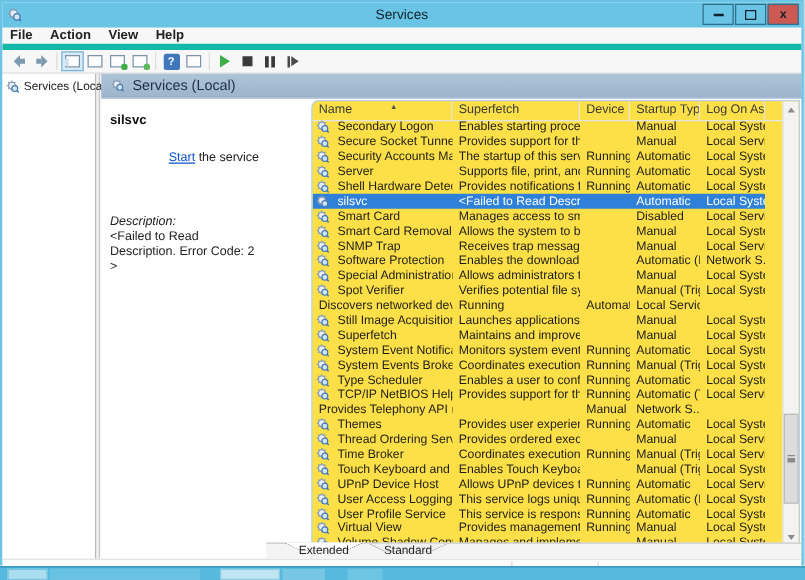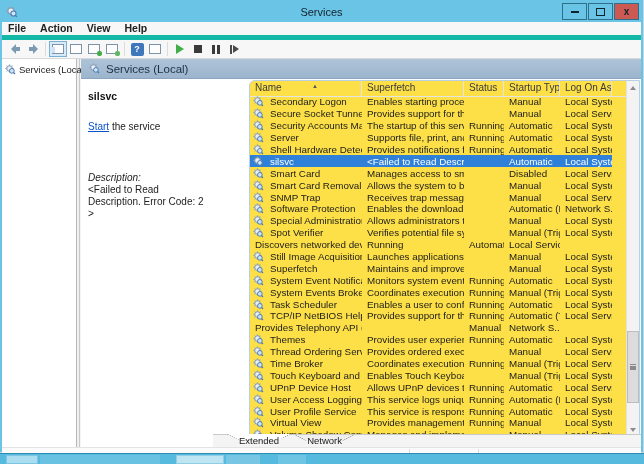--- a/index.html
+++ b/index.html
@@ -80,21 +80,21 @@
     height:19px;background:linear-gradient(#aec3d8,#9cb5cc);
     display:flex;align-items:center;gap:6px;padding-left:8px;
     border-bottom:1px solid #8aa6c0;
   }
   .pane-header span{font-size:11.5px;color:#1c2f44;}
   .pane-content{flex:1;background:#fff;position:relative;overflow:hidden;}
   
   .detail{position:absolute;left:7px;top:11px;width:122px;}
   .svc-name{font-size:10.5px;font-weight:bold;color:#111;}
   .svc-action{margin-top:19px;font-size:10px;color:#222;}
-  .svc-action a{color:#0a52c8;text-decoration:underline;}
+  .svc-action a{color:#0a52c8;text-decoration:underline;margin-left:47px;}
   .svc-desc-label{margin-top:40px;font-size:10px;color:#222;font-style:italic;}
   .svc-desc{font-size:10px;color:#222;line-height:12px;margin-top:1px;}
   
   .listpanel{
     position:absolute;left:120px;top:1px;right:1px;height:357px;
     background:#fde047;border:1px solid #b9cfe2;border-radius:6px 0 0 0;
     box-sizing:border-box;overflow:hidden;margin-left:48px;
   }
   .lheader{
     display:grid;grid-template-columns:112px 102px 40px 56px 52px 1fr;
@@ -280,21 +280,21 @@
           <div class="svc-name">silsvc</div>
           <div class="svc-action"><a href="#">Start</a><span> the service</span></div>
           <div class="svc-desc-label">Description:</div>
           <div class="svc-desc">&lt;Failed to Read Description. Error Code: 2 &gt;</div>
         </div>
 
         <div class="listpanel">
           <div class="lheader" id="lheader">
               <div class="hcell">Name<span class="sort">▲</span></div>
               <div class="hcell">Superfetch</div>
-              <div class="hcell">Status</div>
+              <div class="hcell">Device</div>
               <div class="hcell">Startup Type</div>
               <div class="hcell">Log On As</div>
               <div class="hcell" style="border-right: none;"></div>
             </div>
           <div class="rows" id="rows">
               <div class="lrow">
                 <div class="cell ncell">
                   <svg class="svc-icon" viewBox="0 0 16 16">
                     <use href="#svcicon"></use>
                   </svg>
@@ -506,21 +506,21 @@
                 <div class="cell">Running</div>
                 <div class="cell">Manual (Trig...</div>
                 <div class="cell">Local Syste...</div>
                 <div class="cell"></div>
               </div>
               <div class="lrow">
                 <div class="cell ncell">
                   <svg class="svc-icon" viewBox="0 0 16 16">
                     <use href="#svcicon"></use>
                   </svg>
-                  <span>Task Scheduler</span>
+                  <span>Type Scheduler</span>
                 </div>
                 <div class="cell">Enables a user to configure...</div>
                 <div class="cell">Running</div>
                 <div class="cell">Automatic</div>
                 <div class="cell">Local Syste...</div>
                 <div class="cell"></div>
               </div>
               <div class="lrow">
                 <div class="cell ncell">
                   <svg class="svc-icon" viewBox="0 0 16 16">
@@ -672,21 +672,21 @@
           </div>
         </div>
 
         <div class="tabstrip" id="tabstrip">
             <div class="tab active">
               <span class="skin"></span>
               <span>Extended</span>
             </div>
             <div class="tab">
               <span class="skin"></span>
-              <span>Network</span>
+              <span>Standard</span>
             </div>
           </div>
       </div>
     </div>
   </div>
 
   <div class="statusbar">
     <span class="sep" style="left:407px"></span>
     <span class="sep" style="left:476px"></span>
   </div>

